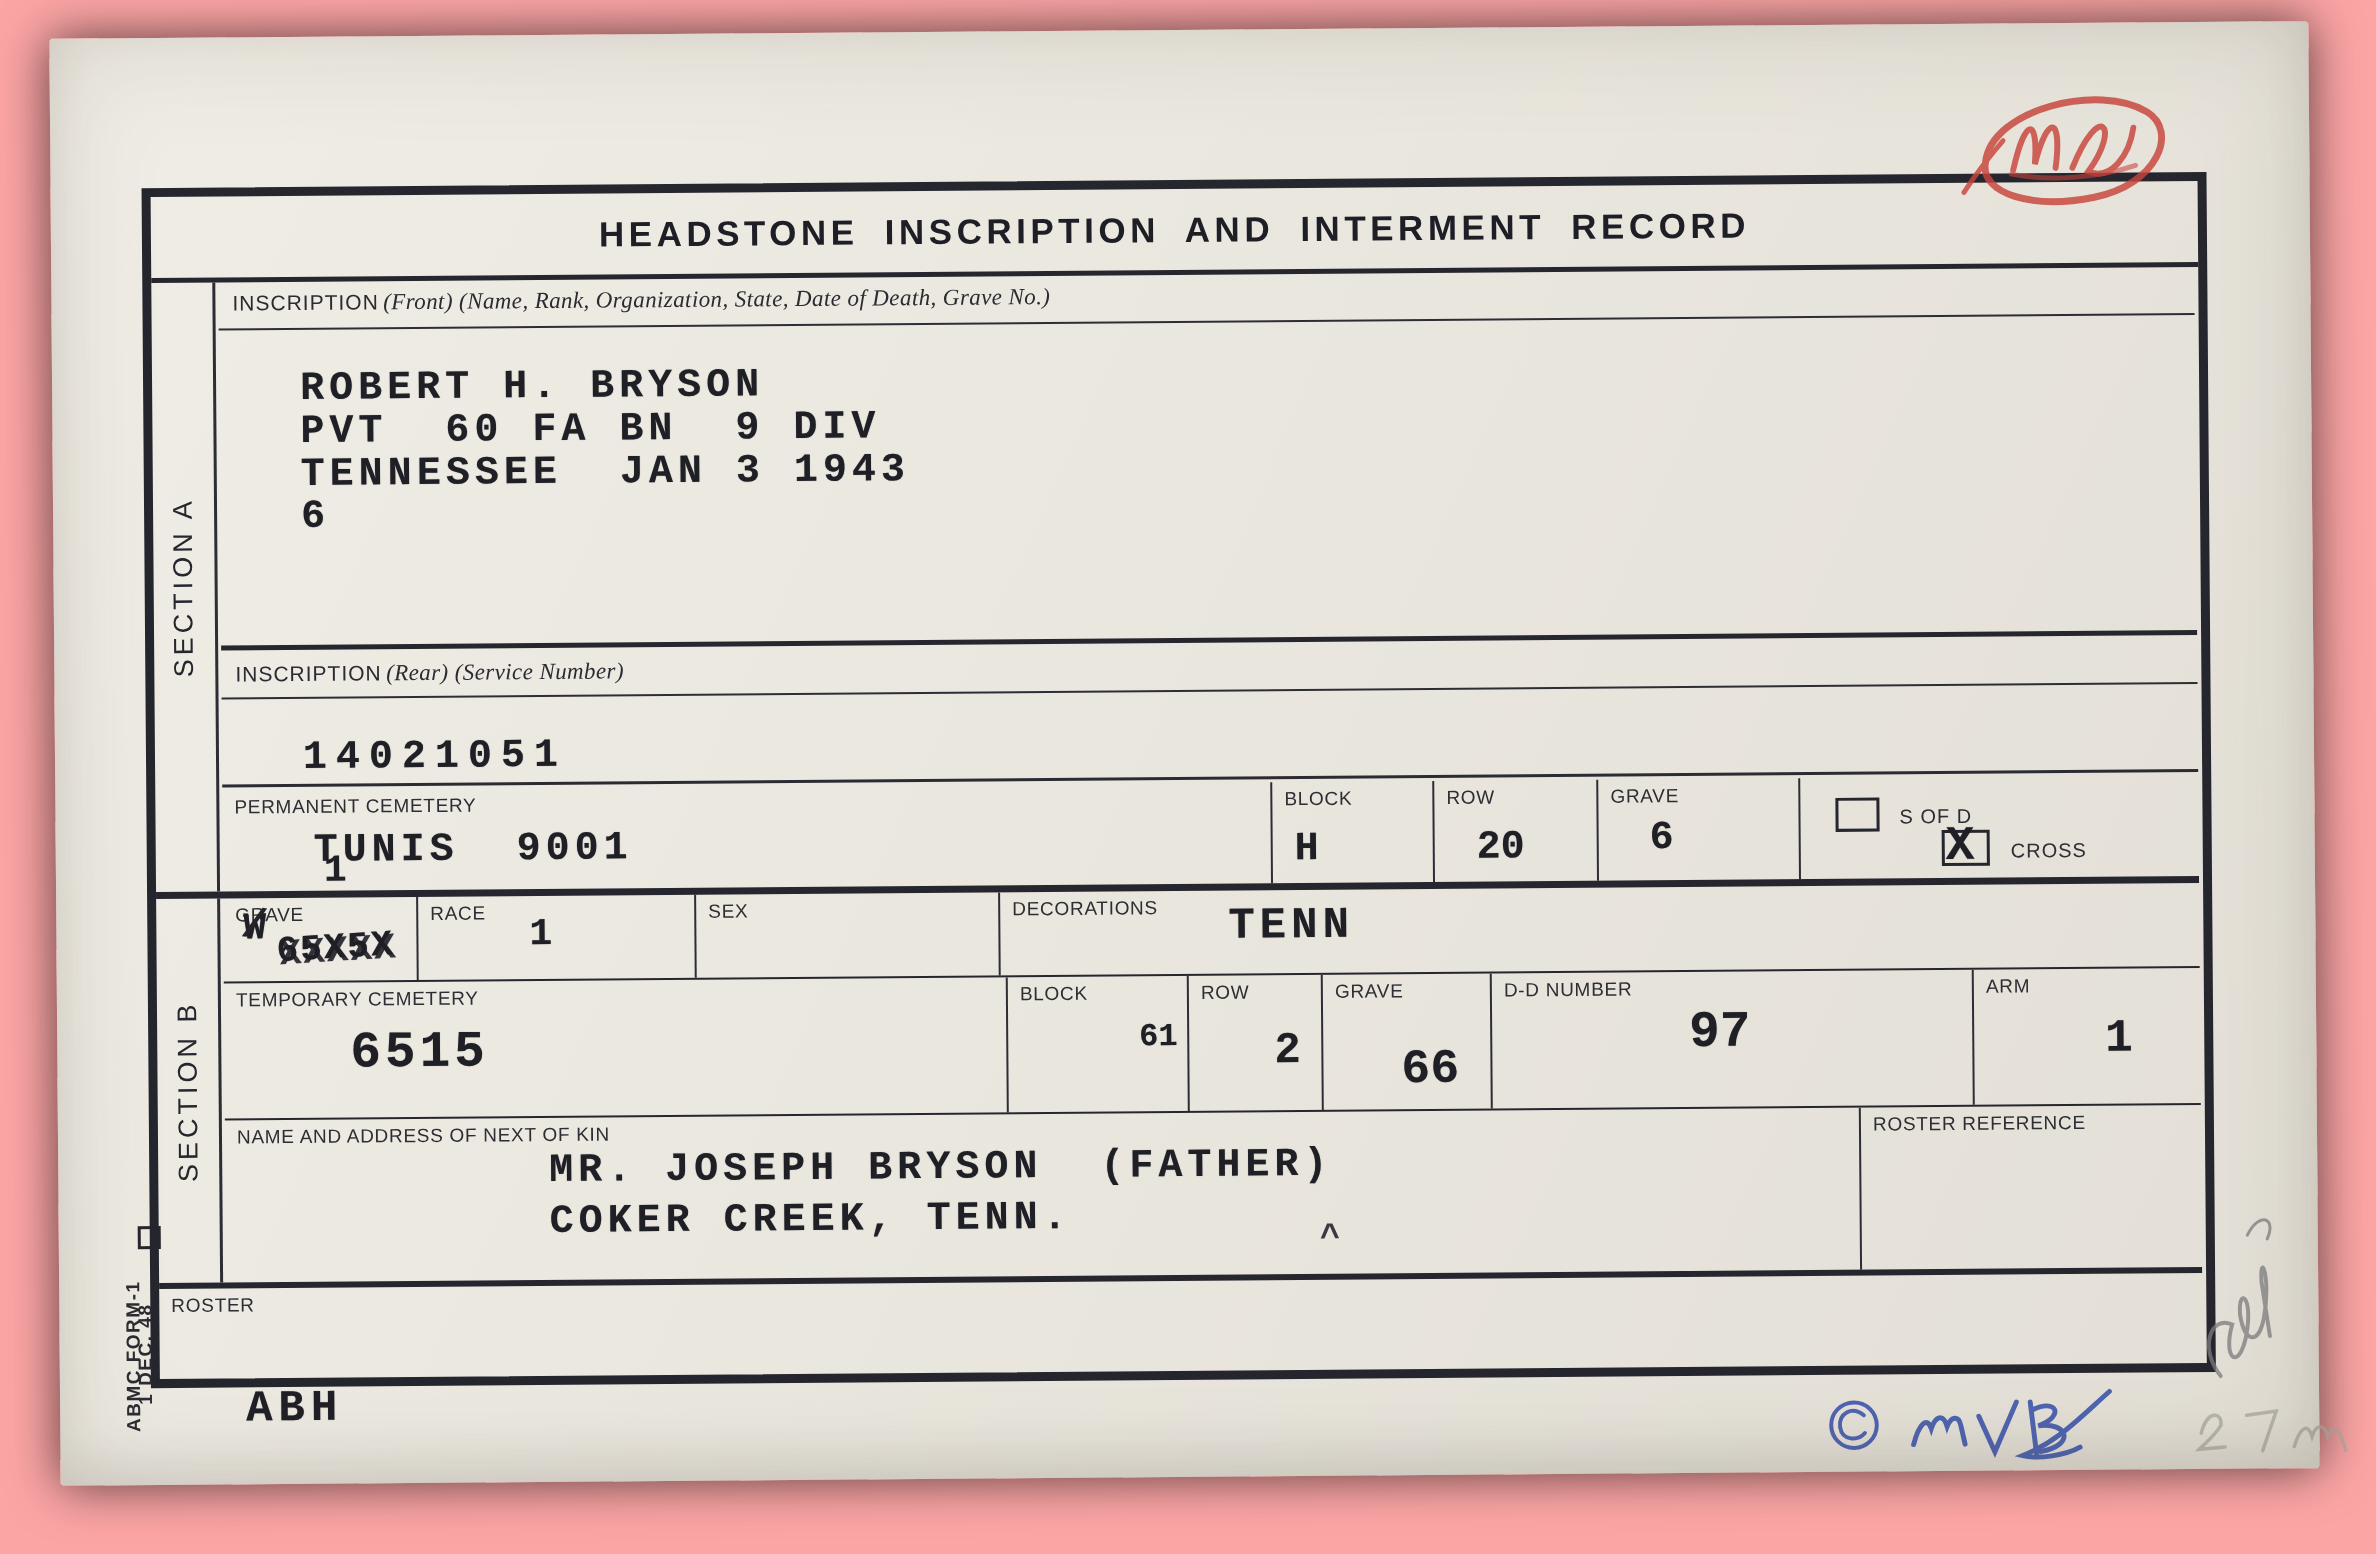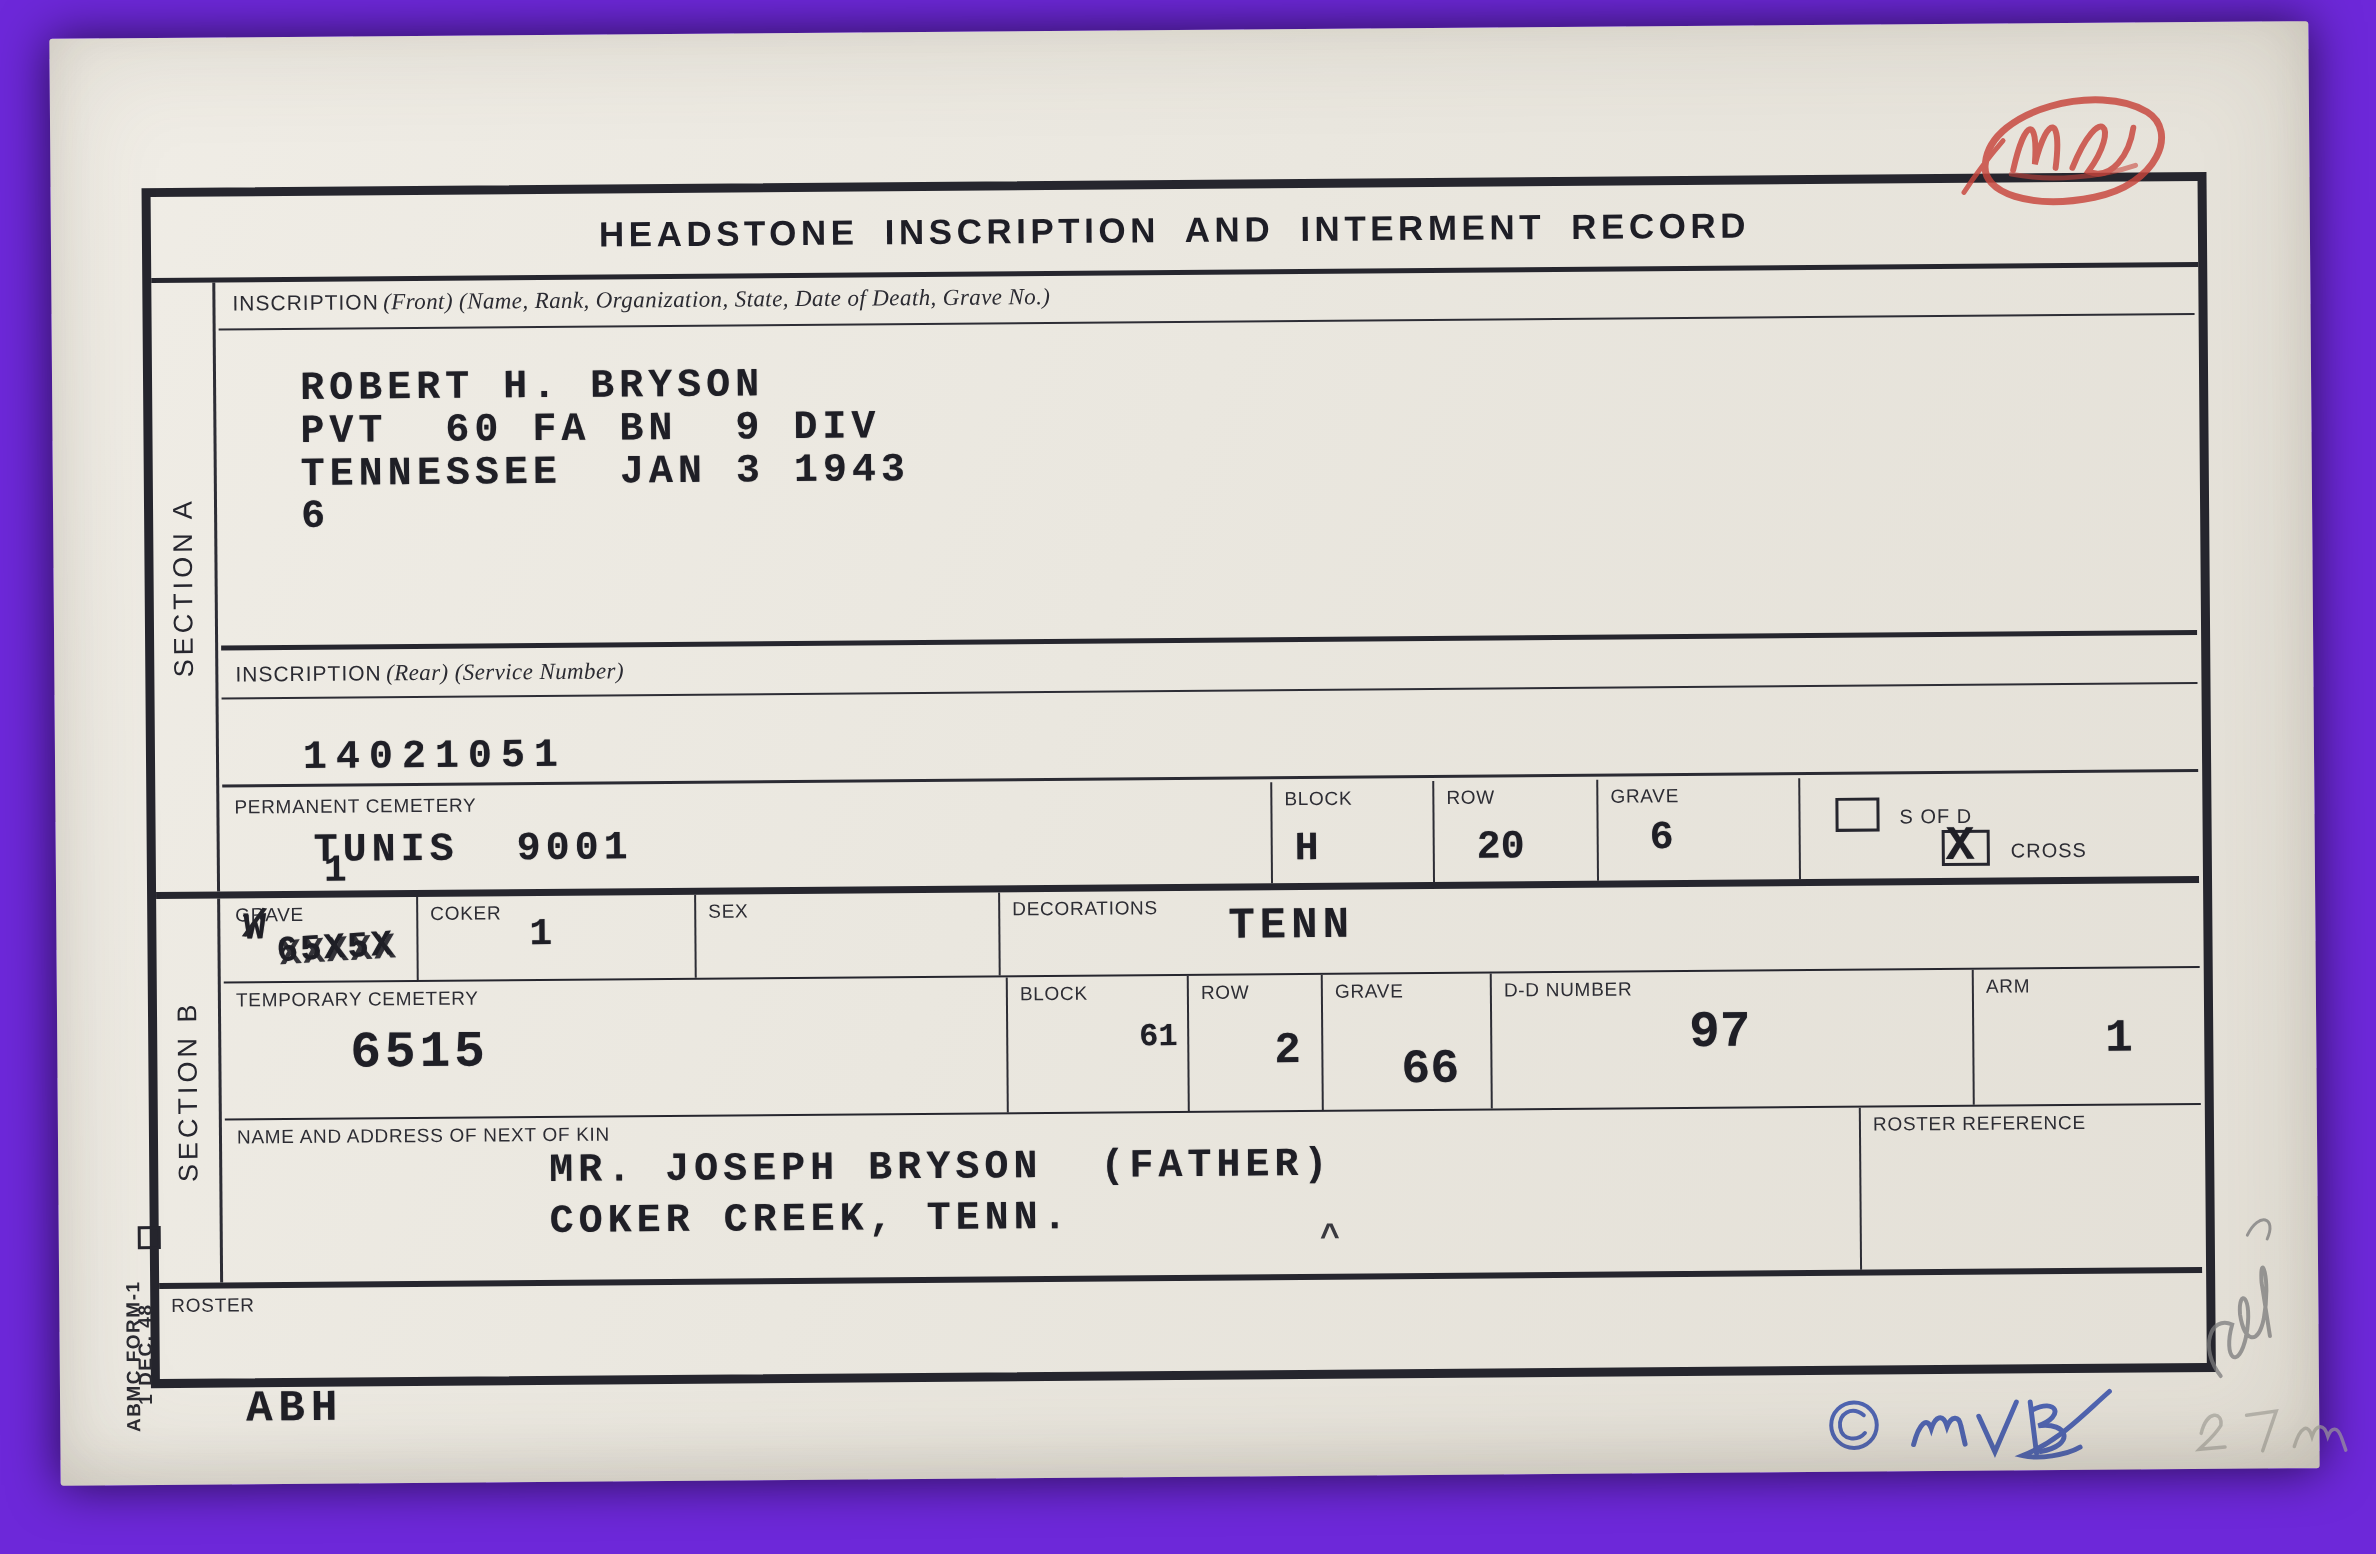--- a/index.html
+++ b/index.html
@@ -1,16 +1,16 @@
 <!DOCTYPE html>
 <html><head>
 <meta charset="utf-8">
 <style>
   html,body{margin:0;padding:0;background:#000;}
-  .stage{position:relative;width:2376px;height:1554px;background:#6d28d9;overflow:hidden;
+  .stage{position:relative;width:2376px;height:1554px;background:#fca5a5;overflow:hidden;
          font-family:"Liberation Sans",sans-serif;}
   .paper{position:absolute;left:55px;top:30px;width:2259px;height:1447px;
          background:linear-gradient(115deg,#f0ede6 0%,#eae7df 45%,#e3dfd6 100%);
          transform:rotate(-0.45deg);border-radius:3px;box-shadow:0 0 50px rgba(0,0,0,.65);}
   .paper::after{content:"";position:absolute;inset:0;pointer-events:none;
          box-shadow:inset 0 0 109px rgba(92,82,62,.17), inset 0 -18px 45px rgba(70,60,45,.10);}
   .form{position:absolute;left:91px;top:150px;width:2065px;height:1200px;
         border:9px solid #26262e;box-sizing:border-box;}
   .grid{position:absolute;inset:0;}
   .cell{position:absolute;box-sizing:border-box;}
@@ -106,21 +106,21 @@
         <div class="bar" style="left:0;top:695px;width:2043px;height:7px;"></div>
 
         <div class="cell" style="left:67px;top:702px;width:193px;height:83px;">
           <span class="lbl">GRAVE</span>
           <span class="typed" style="left:20px;top:8px;font-size:38px;">W</span>
           <span class="strike" style="left:18px;top:4px;font-size:42px;transform:rotate(8deg);">/</span>
           <span class="typed" style="left:53px;top:30px;font-size:36px;letter-spacing:2px;transform:rotate(-3deg);">65X5X</span>
           <span class="typed" style="left:56px;top:33px;font-size:36px;letter-spacing:2px;transform:rotate(-3deg);opacity:.9;">XXXXX</span>
         </div>
         <div class="cell bl" style="left:260px;top:702px;width:277px;height:83px;">
-          <span class="lbl">COKER</span>
+          <span class="lbl">RACE</span>
           <span class="typed" style="left:111px;top:16px;font-size:38px;">1</span>
         </div>
         <div class="cell bl" style="left:538px;top:702px;width:304px;height:83px;">
           <span class="lbl">SEX</span>
           <span class="typed" style="left:119px;top:20px;font-size:38px;"></span>
         </div>
         <div class="cell bl" style="left:842px;top:702px;width:1202px;height:83px;">
           <span class="lbl">DECORATIONS</span>
           <span class="typed" style="left:228px;top:10px;font-size:44px;letter-spacing:5px;">TENN</span>
         </div>

